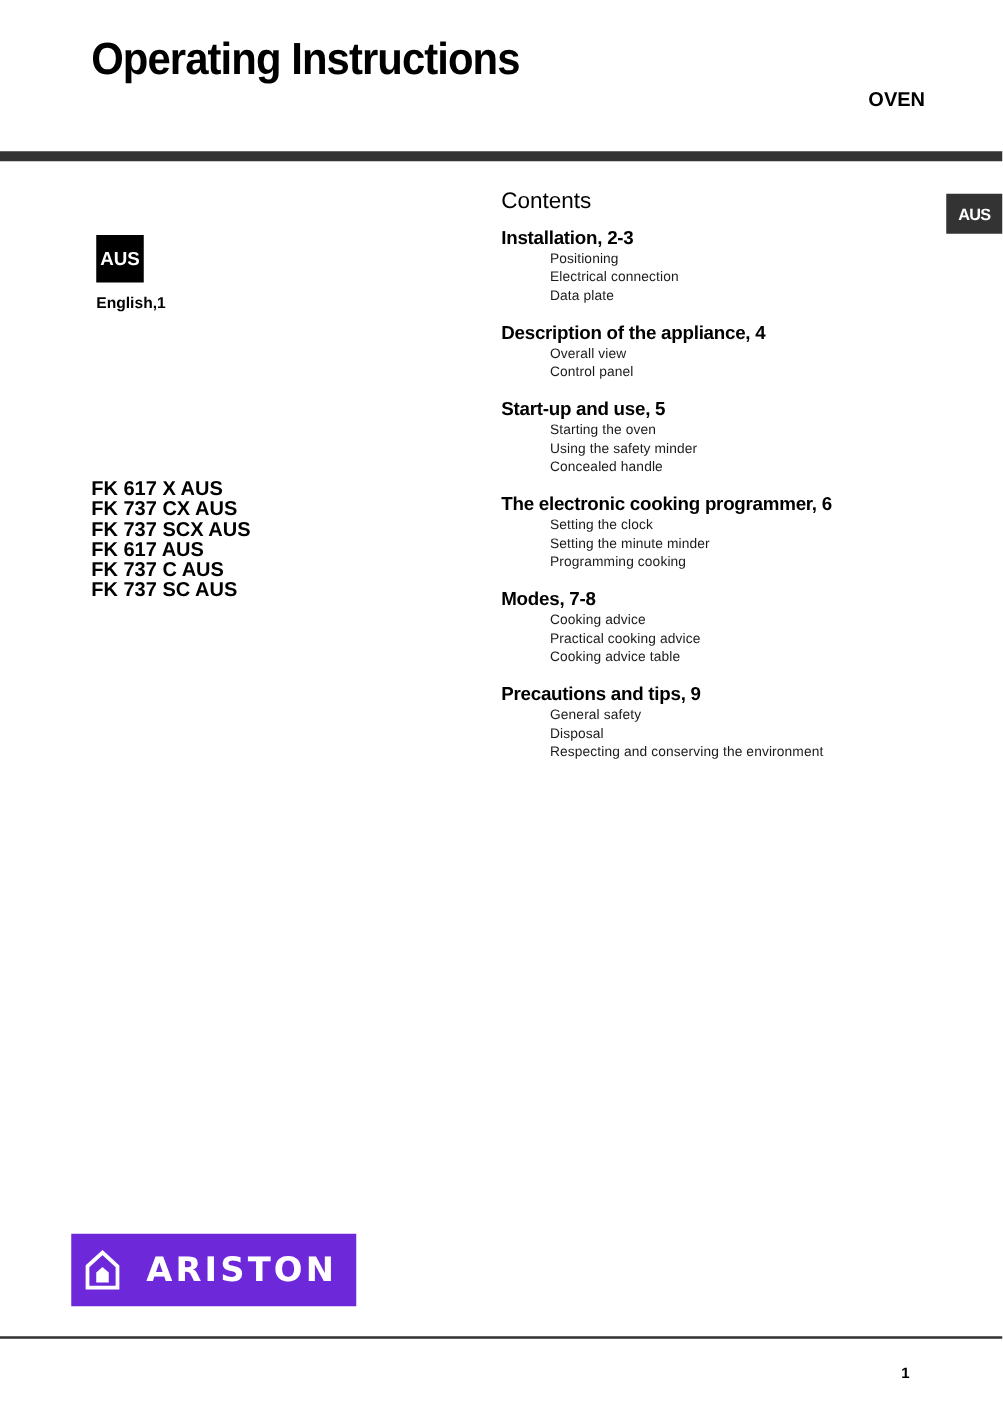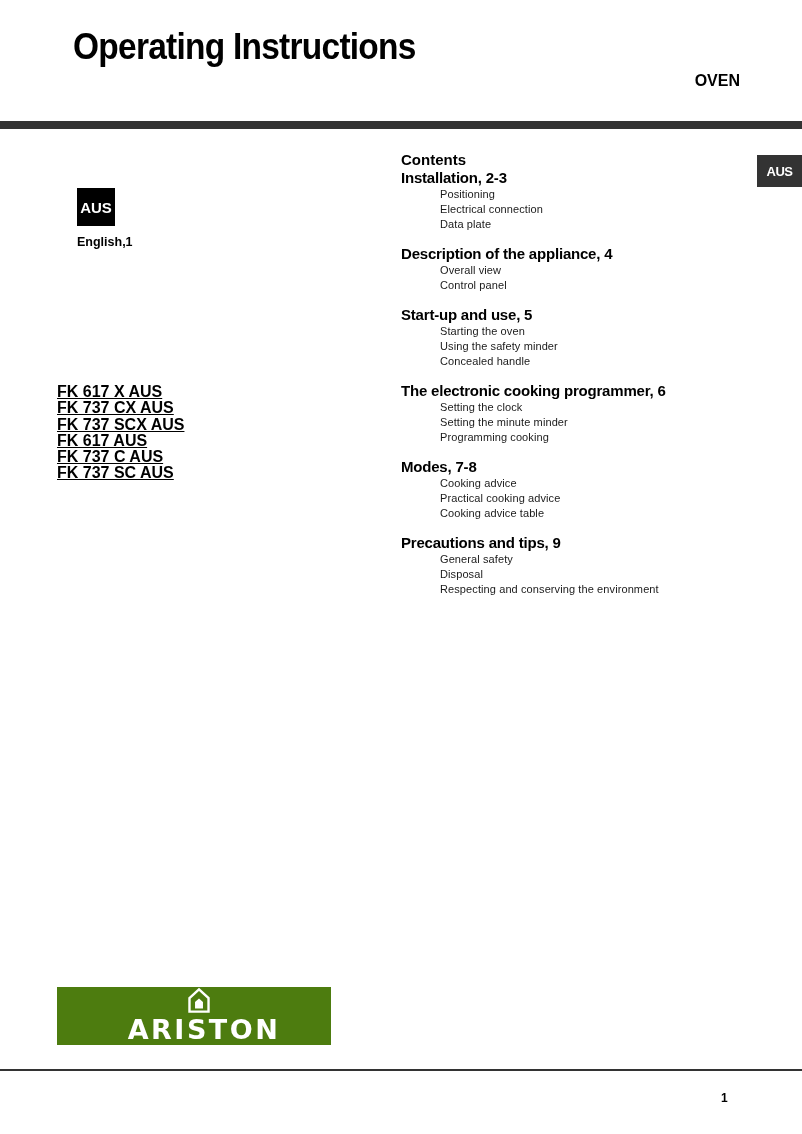--- a/index.html
+++ b/index.html
@@ -30,43 +30,43 @@
       font-size: 12.5px; font-weight: bold;
     }
 
     .side-tab {
       position: absolute; left: 757px; top: 155px; width: 45px; height: 32px;
       background: #333333; color: #fff; font-weight: bold; font-size: 13px;
       display: flex; align-items: center; justify-content: center; letter-spacing: -0.5px;
     }
 
     .models {
-      position: absolute; left: 57px; top: 384px; text-decoration: underline;
+      position: absolute; left: 73px; top: 384px;
     }
     .models div {
       font-size: 16px; font-weight: bold; line-height: 16.3px;
     }
 
     .contents {
       position: absolute; left: 401px; top: 151px; width: 340px;
     }
     .contents-heading {
-      font-size: 15px; font-weight: bold; line-height: 18px; 
+      font-size: 18px; font-weight: normal; line-height: 18px; margin-bottom: 13px;
     }
     .section { margin-bottom: 13px; }
     .section-title {
       font-size: 15px; font-weight: bold; line-height: 18px; letter-spacing: -0.2px;
     }
     .section-item {
       font-size: 11px; line-height: 15px; color: #1a1a1a; letter-spacing: 0.1px; margin-left: 39px;
     }
 
     .logo {
-      position: absolute; left: 57px; top: 987px; width: 274px; height: 58px;
-      background: #4d7c0f; display: flex; align-items: center; flex-direction: column;
+      position: absolute; left: 57px; top: 987px; width: 228px; height: 58px;
+      background: #6d28d9; display: flex; align-items: center;
     }
     .logo-icon { margin-left: 10px; width: 30px; height: 34px; }
     .logo-text {
       margin-left: 20px; color: #fff; font-size: 27px; font-weight: bold;
       letter-spacing: 2.5px; font-family: "DejaVu Sans", sans-serif;
     }
 
     .bottom-line {
       position: absolute; left: 0; top: 1069px; width: 802px; height: 2px;
       background: #333333;

